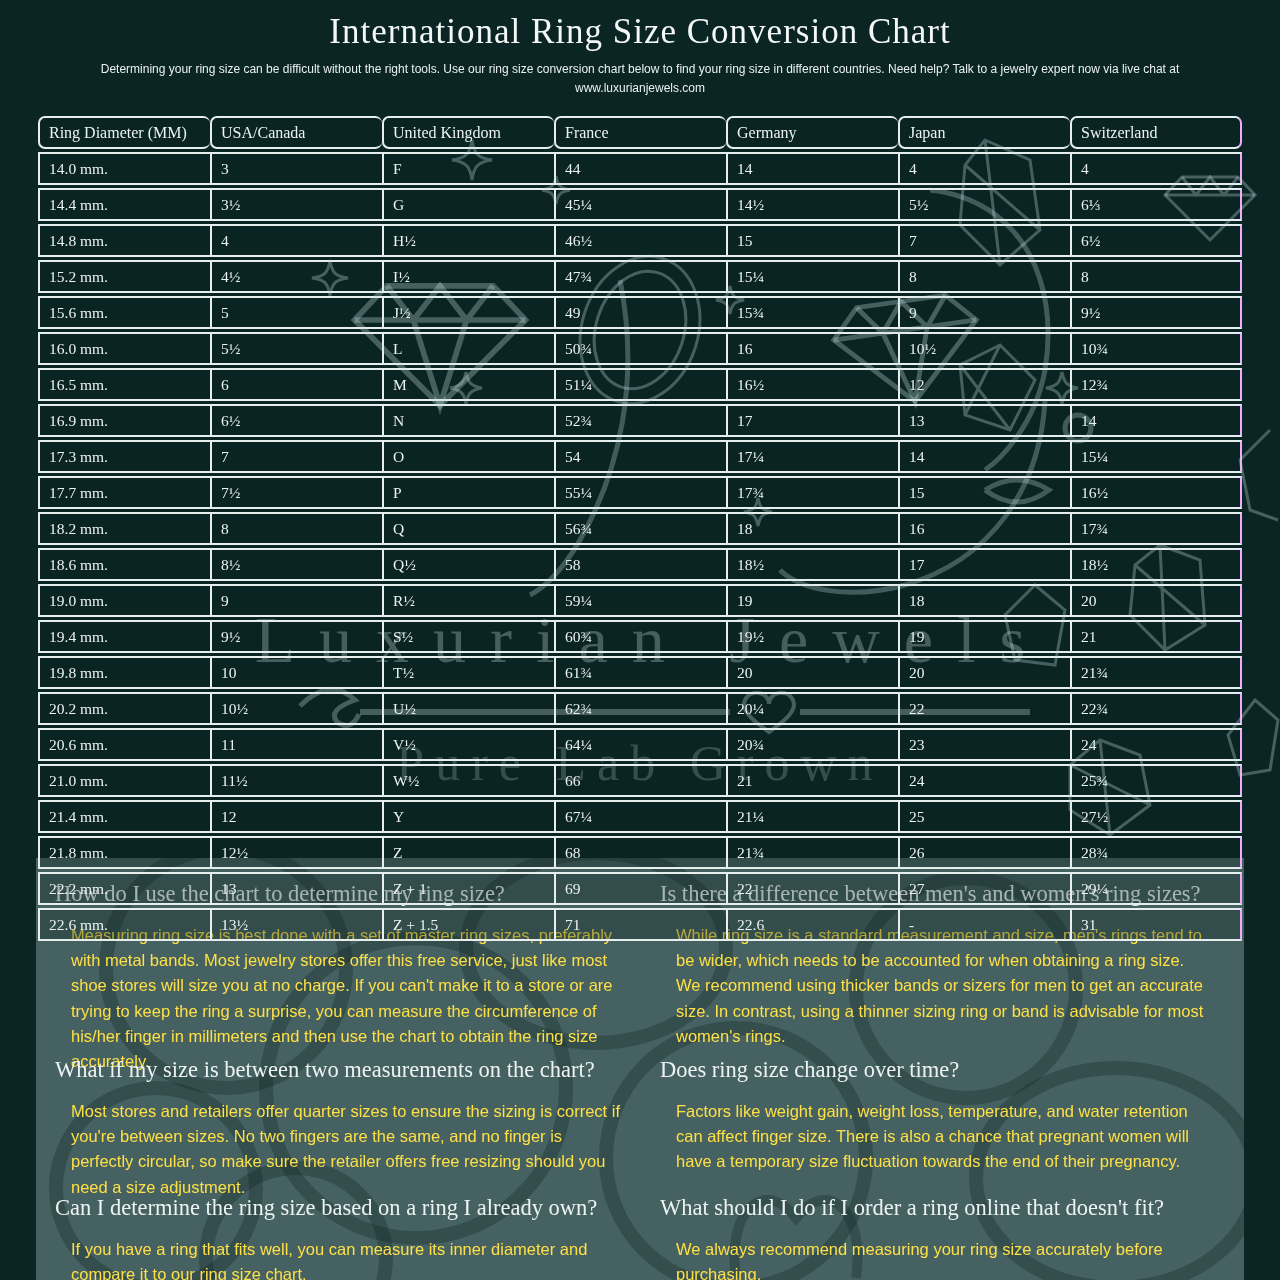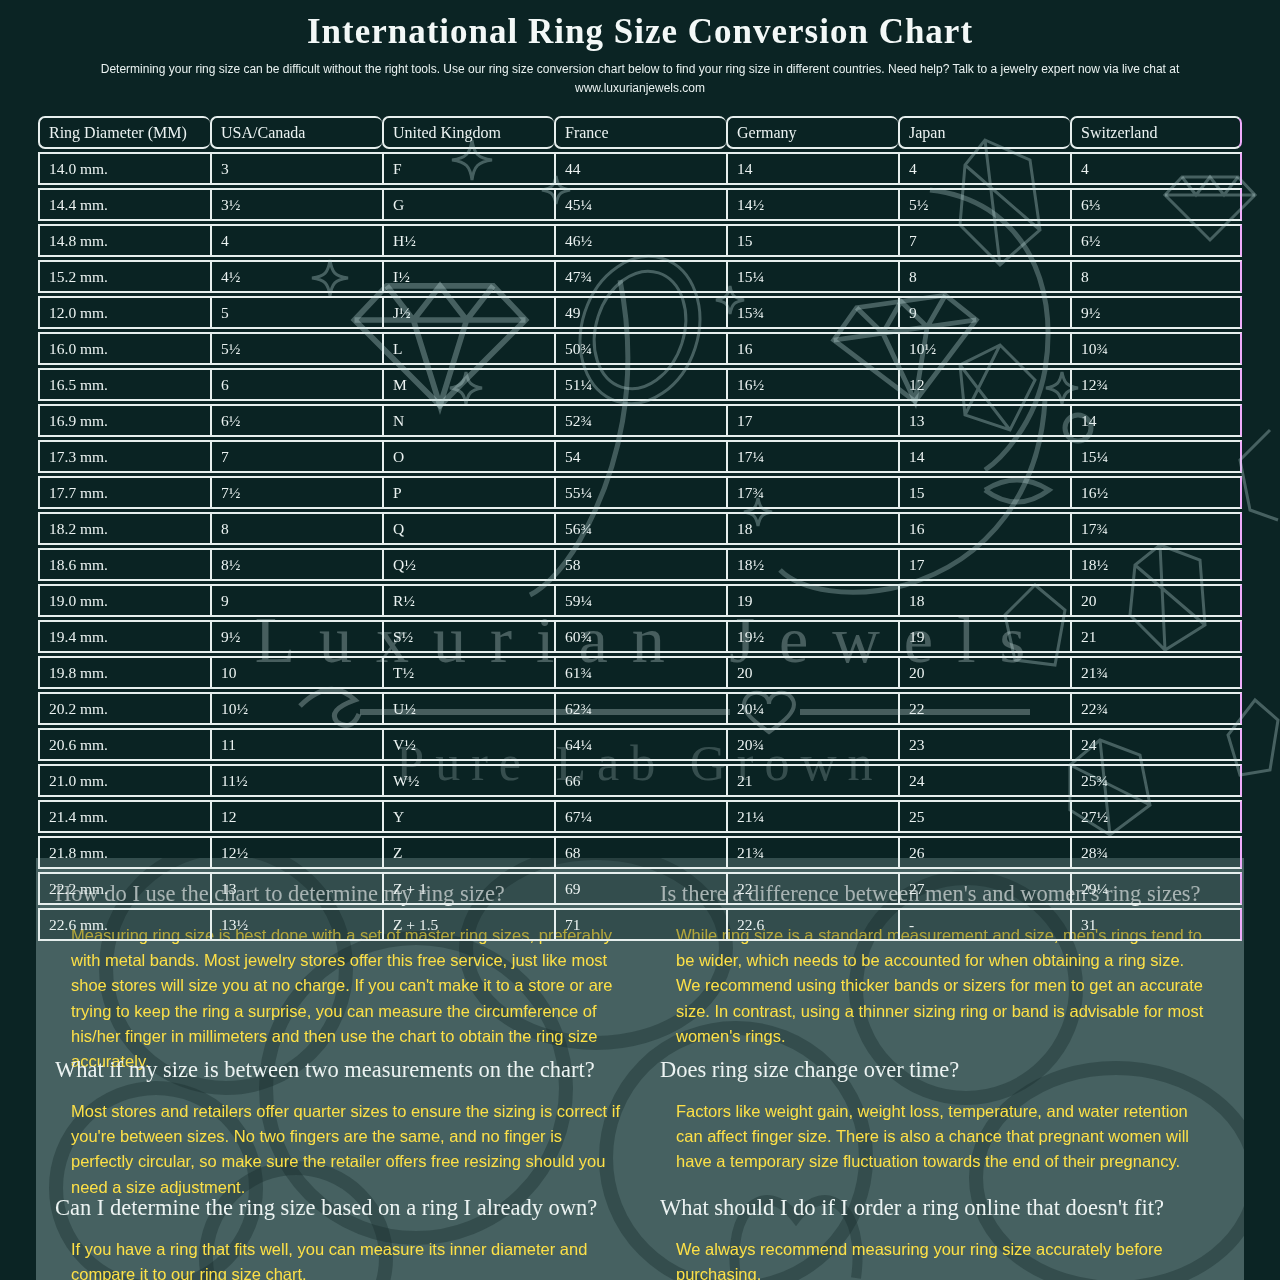--- a/index.html
+++ b/index.html
@@ -2,21 +2,21 @@
 <html><head>
 <meta charset="utf-8">
 <style>
   html,body{margin:0;padding:0;}
   body{
     width:1280px;height:1280px;position:relative;overflow:hidden;
     background:#0b2424;color:#e9f1f0;
     font-family:"Liberation Sans",sans-serif;
   }
   .page-title{
-    font-family:"Liberation Serif",serif;font-weight:bold;
+    font-family:"Liberation Serif",serif;font-weight:normal;
     font-size:35px;letter-spacing:1px;color:#f3f8f7;
     text-align:center;margin:12px 11px 8px;
   }
   .page-subtitle{
     text-align:center;font-size:12px;line-height:1.62;
     max-width:1190px;margin:0 auto;color:#eaf2f1;
   }
   
   table.ring-table{
     position:absolute;top:113px;left:38px;width:1204px;z-index:2;
@@ -107,21 +107,21 @@
       <tr>
         <td>15.2 mm.</td>
         <td>4½</td>
         <td>I½</td>
         <td>47¾</td>
         <td>15¼</td>
         <td>8</td>
         <td>8</td>
       </tr>
       <tr>
-        <td>12.0 mm.</td>
+        <td>15.6 mm.</td>
         <td>5</td>
         <td>J½</td>
         <td>49</td>
         <td>15¾</td>
         <td>9</td>
         <td>9½</td>
       </tr>
       <tr>
         <td>16.0 mm.</td>
         <td>5½</td>

